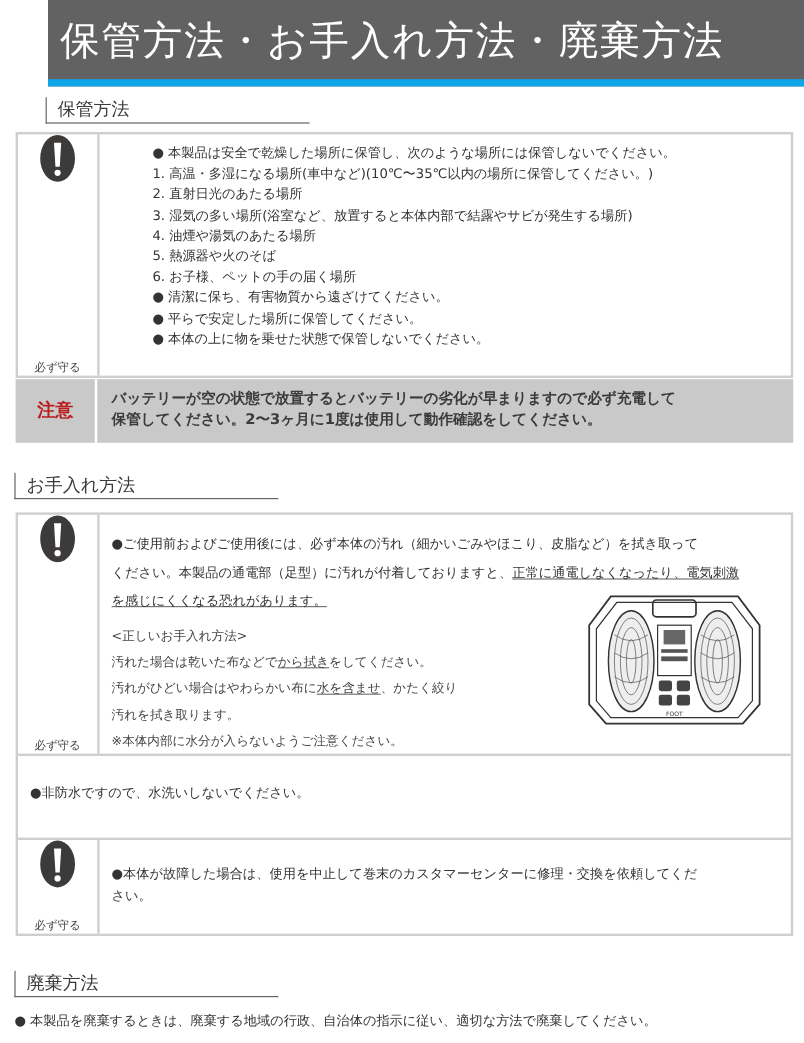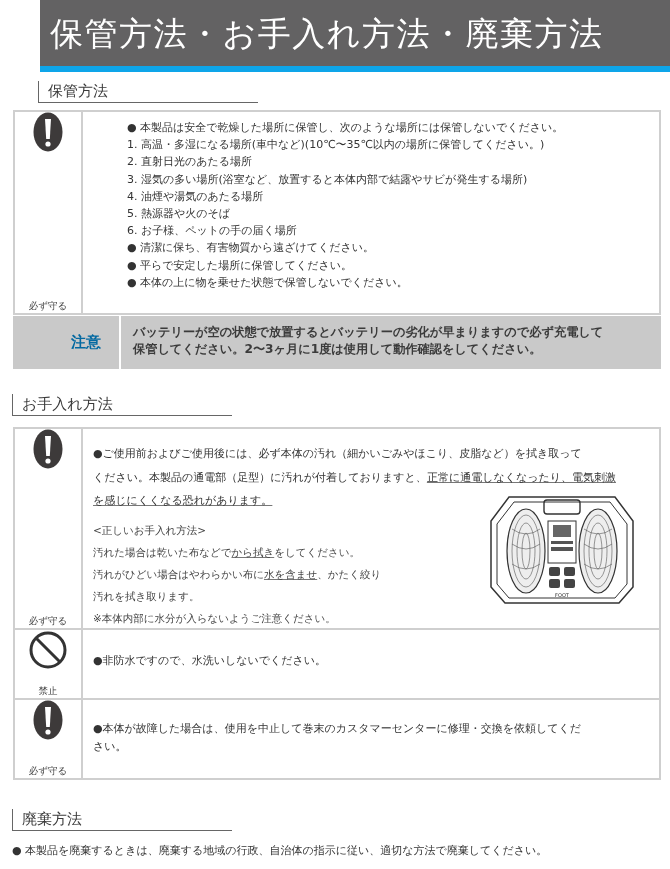--- a/index.html
+++ b/index.html
@@ -40,22 +40,22 @@
 
     .must-icon { width: 30px; height: 40px; }
     .no-icon { width: 40px; height: 40px; }
 
     .caution {
       position: absolute; left: 13px; top: 316px; width: 648px; height: 53px;
       background: #c9c9c9; display: flex;
     }
     .caution-label {
       width: 68px; flex: none; border-right: 2px solid #ffffff;
-      font-weight: bold; font-size: 15px; color: #0369a1;
-      display: flex; align-items: center; justify-content: center; margin-left: 40px;
+      font-weight: bold; font-size: 15px; color: #b91c1c;
+      display: flex; align-items: center; justify-content: center;
     }
     .caution-text {
       flex: 1; padding: 8px 12px; font-weight: bold; font-size: 12.2px;
       line-height: 17px; color: #3b3b3b; white-space: nowrap;
     }
 
     .care-text { padding: 13px 10px; font-size: 11px; line-height: 23.5px; }
     .care-sub { margin-top: 6px; line-height: 22px; font-size: 10.5px; color: #444; }
 
     .device { position: absolute; right: 22px; top: 60px; width: 150px; height: 118px; }
@@ -154,27 +154,20 @@
       <rect x="64" y="58" width="22" height="4" fill="#555"></rect>
       <rect x="62" y="78" width="11" height="9" rx="2" fill="#444"></rect>
       <rect x="77" y="78" width="11" height="9" rx="2" fill="#444"></rect>
       <rect x="62" y="90" width="11" height="9" rx="2" fill="#444"></rect>
       <rect x="77" y="90" width="11" height="9" rx="2" fill="#444"></rect>
       <text x="75" y="108" font-size="5" text-anchor="middle" fill="#333" font-family="DejaVu Sans, sans-serif">FOOT</text>
     </svg>
   </div>
 
   <div class="row" style="height:70px;">
-    <div class="icon-cell">
-      <svg class="no-icon" viewBox="0 0 40 40">
-        <circle cx="20" cy="20" r="17" fill="none" stroke="#333" stroke-width="3"></circle>
-        <line x1="8" y1="8" x2="32" y2="32" stroke="#333" stroke-width="3"></line>
-      </svg>
-      <div class="icon-label">禁止</div>
-    </div>
     <div class="text-cell" style="display:flex; align-items:center; padding-bottom:12px;">
       <p>●非防水ですので、水洗いしないでください。</p>
     </div>
   </div>
 
   <div class="row" style="height:80px;">
     <div class="icon-cell">
       <svg class="must-icon" viewBox="0 0 30 40">
         <ellipse cx="15" cy="20" rx="14.5" ry="19.5" fill="#3d3a3a"></ellipse>
         <path d="M12 7 h6 l-1.2 20 h-3.6 z" fill="#ffffff"></path>

